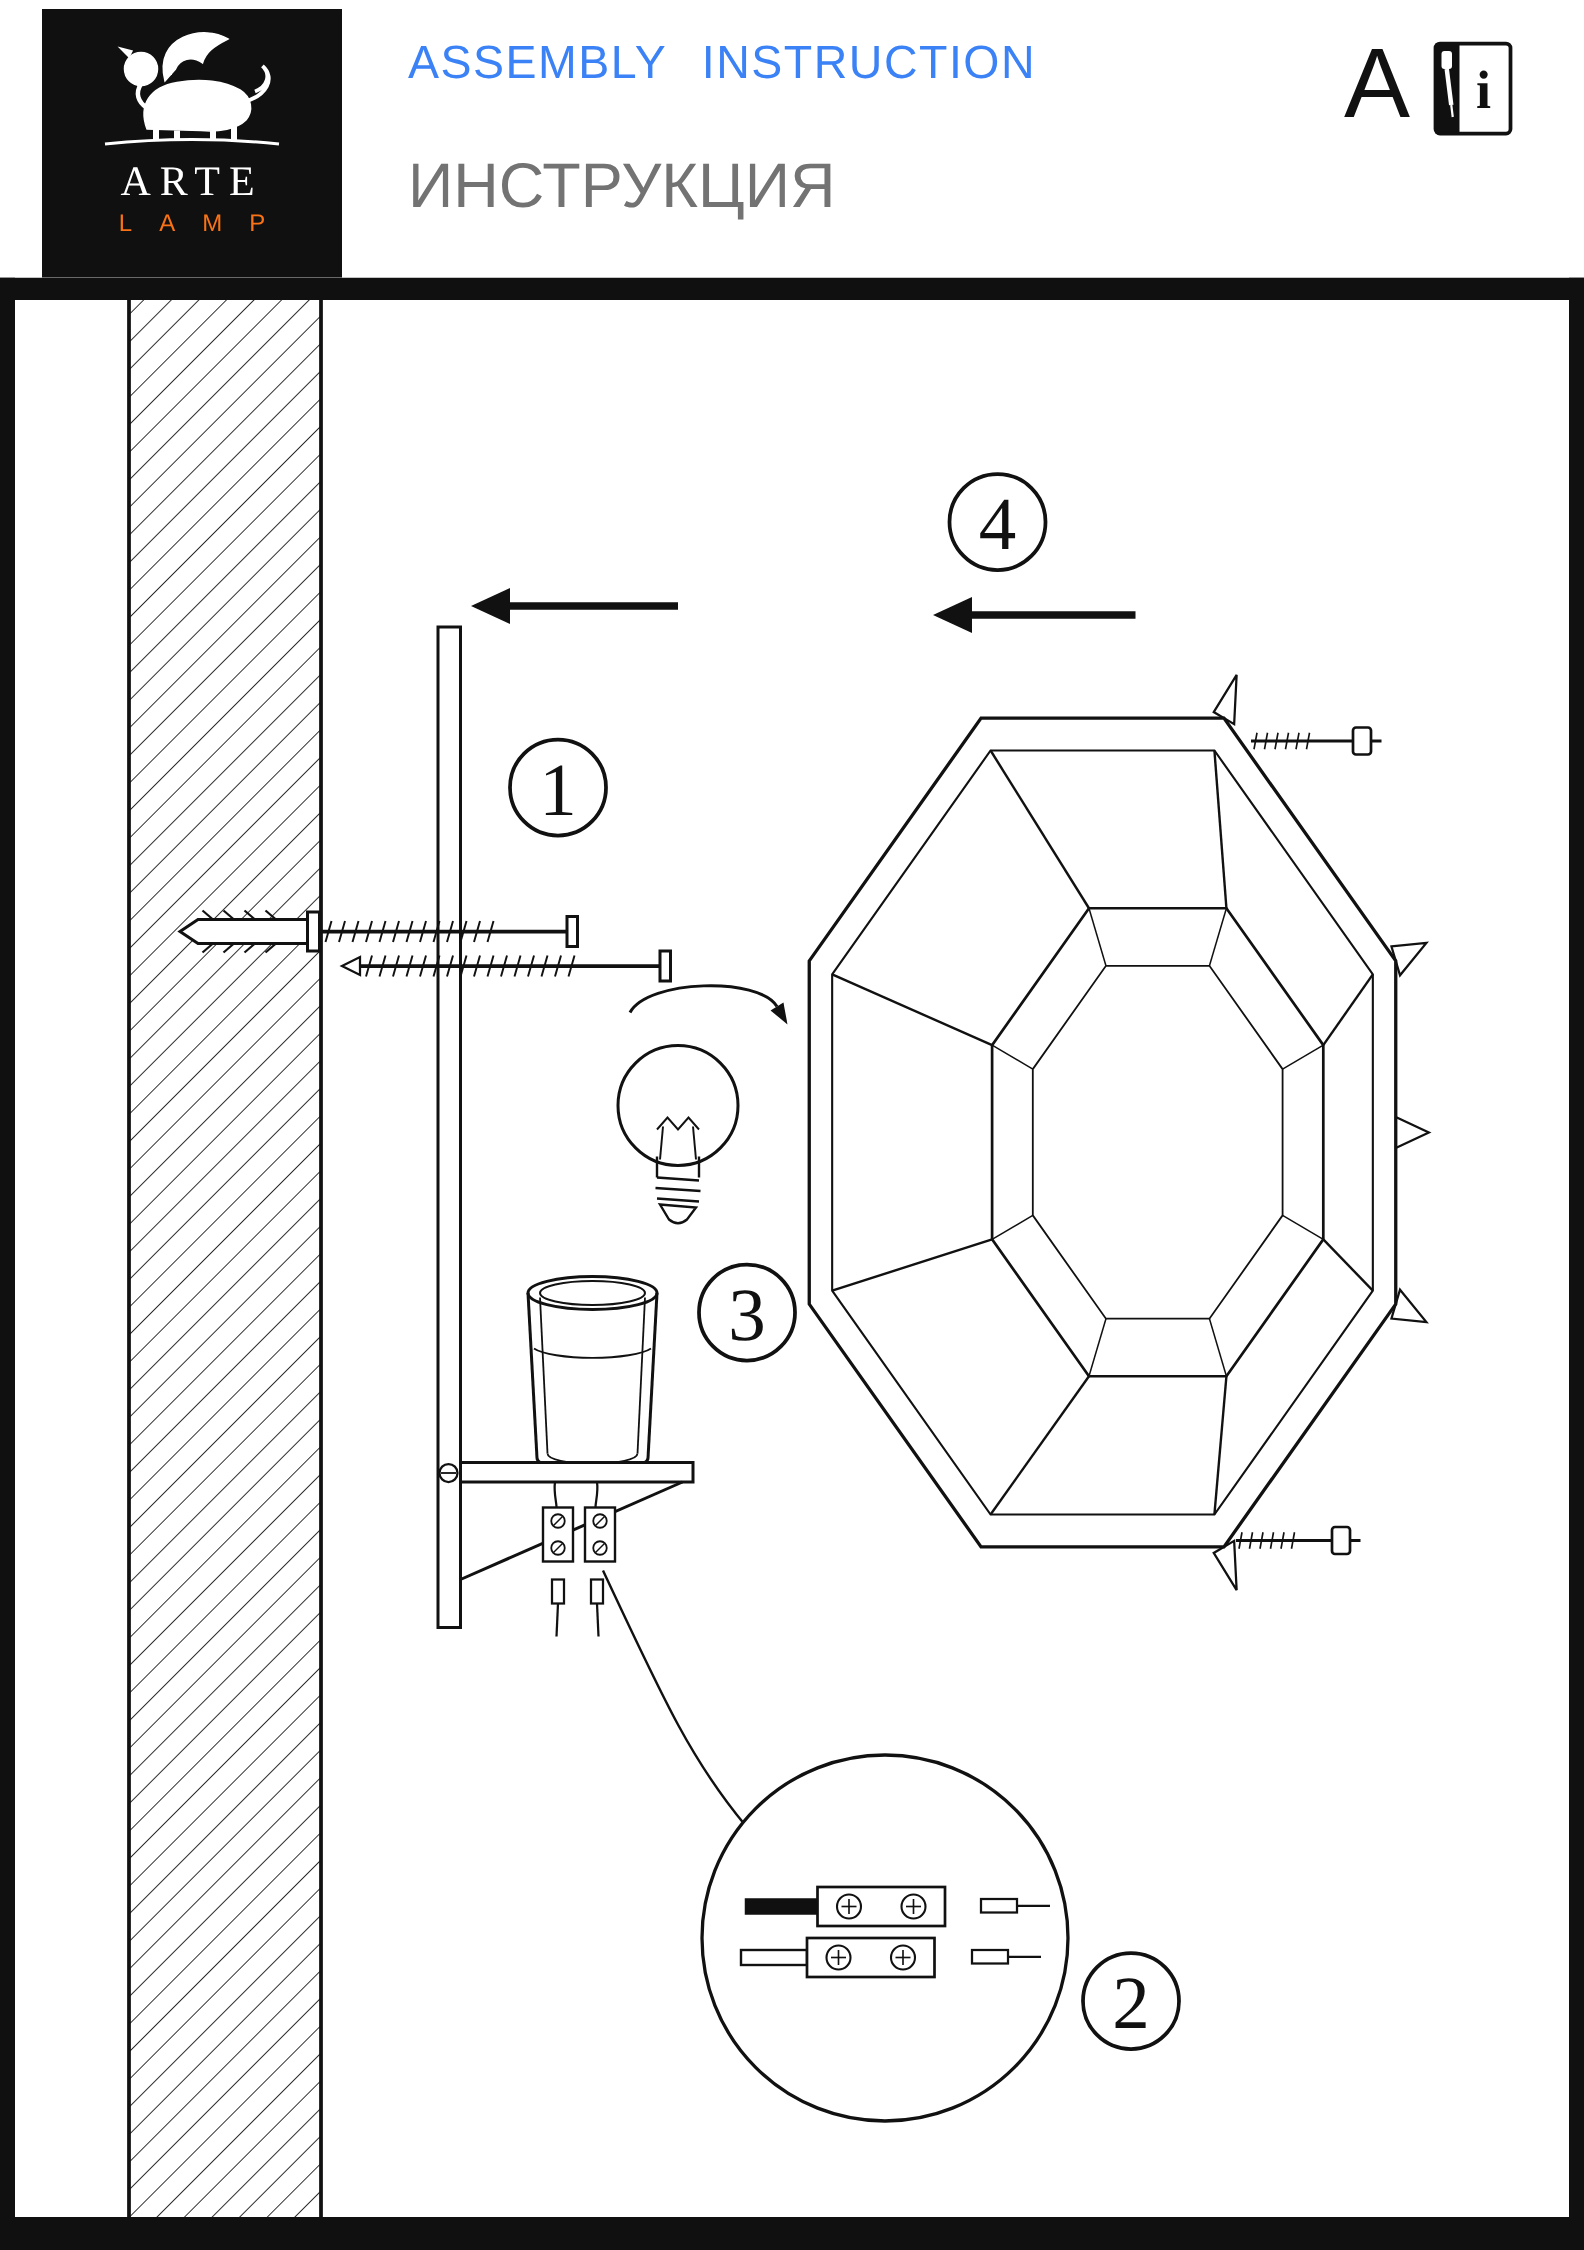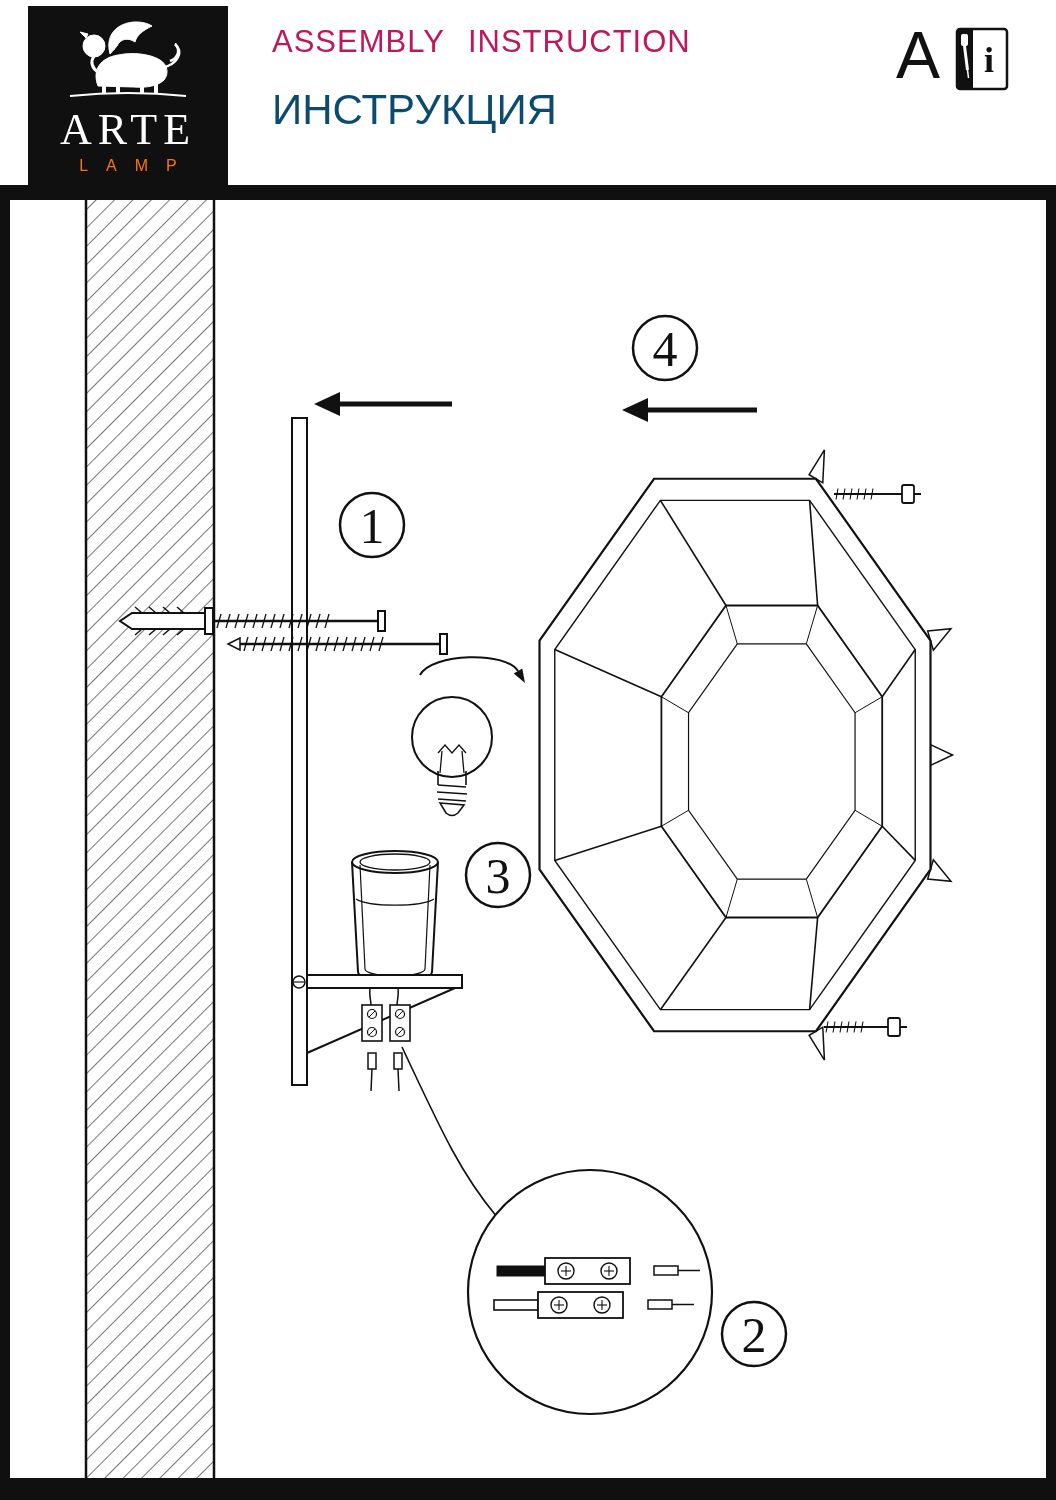--- a/index.html
+++ b/index.html
@@ -2,27 +2,27 @@
 <html><head>
 <meta charset="utf-8">
 <style>
   html,body{margin:0;padding:0;background:#fff;}
   .page{position:relative;width:1056px;height:1500px;background:#fff;overflow:hidden;
         font-family:"Liberation Sans",sans-serif;color:#1a1a1a;}
   
   .header{position:absolute;left:0;top:0;width:1056px;height:185px;background:#fff;}
   .logo-box{position:absolute;left:28px;top:6px;width:200px;height:179px;background:#101010;
             display:flex;flex-direction:column;align-items:center;}
-  .logo-brand{font-family:"Liberation Serif",serif;color:#fff;font-size:44px;letter-spacing:6px;
+  .logo-brand{font-family:"Liberation Serif",serif;color:#fff;font-size:28px;letter-spacing:6px;
               line-height:1;margin-top:2px;}
   .logo-sub{font-family:Liberation Sans, sans-serif;color:#f97316;font-size:16px;letter-spacing:18px;
             text-indent:18px;line-height:1;margin-top:6px;}
   .title-block{position:absolute;left:272px;top:24px;}
-  .title-en{font-size:31px;letter-spacing:1px;word-spacing:14px;color:#be185d;}
-  .title-ru-row{display:flex;gap:14px;margin-top:26px;font-size:42px;color:#0c4a6e;}
+  .title-en{font-size:31px;letter-spacing:1px;word-spacing:14px;color:#3b82f6;}
+  .title-ru-row{display:flex;gap:14px;margin-top:40px;font-size:42px;color:#737373;}
   .rev-letter{position:absolute;left:896px;top:22px;font-size:66px;color:#111;line-height:1;}
   .manual-icon{position:absolute;left:954px;top:26px;}
   
   .drawing{position:absolute;left:0;top:185px;}
   .lantern *{vector-effect:non-scaling-stroke;}
   svg text.step-num{font-family:"Liberation Serif",serif;font-size:50px;fill:#111;}
   svg text.icon-i{font-family:"Liberation Serif",serif;font-weight:bold;font-size:36px;fill:#111;}
 </style>
 </head>
 <body>

